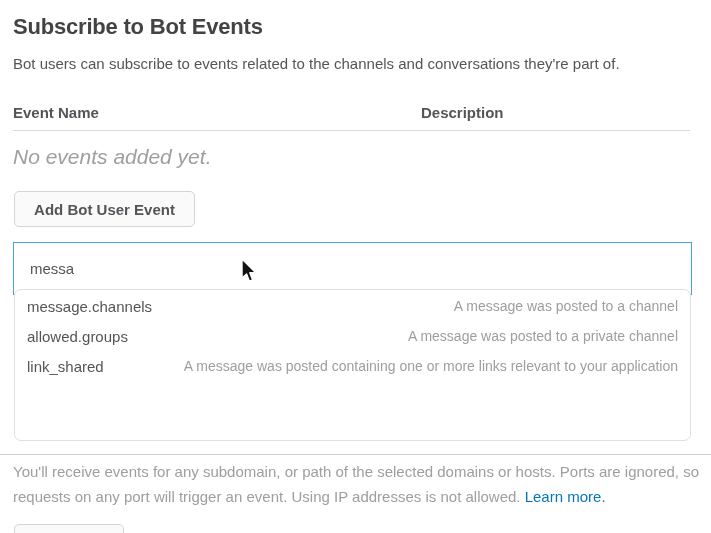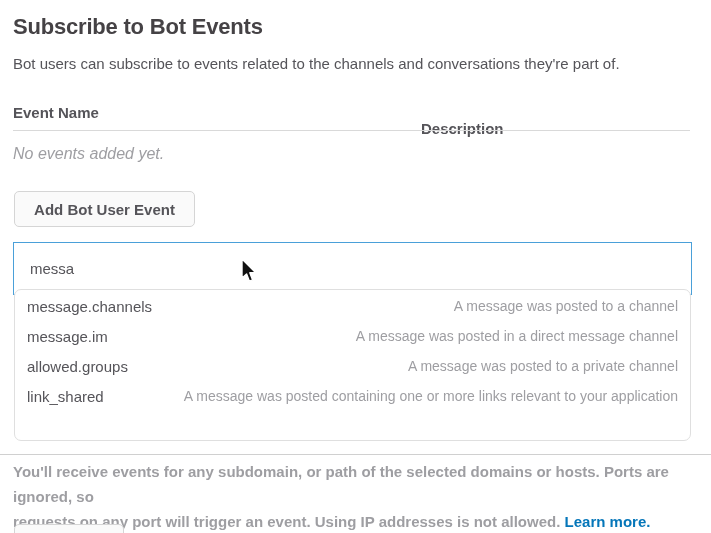--- a/index.html
+++ b/index.html
@@ -21,28 +21,28 @@
   .page-desc {
     left: 13px; top: 55px;
     font-size: 15px; color: #555459;
   }
 
   .col-header {
     top: 104px;
     font-size: 15px; font-weight: bold; color: #555459;
   }
   .col-event { left: 13px; }
-  .col-desc  { left: 421px; margin-top: 16px; }
+  .col-desc  { left: 421px; }
   .header-divider {
     left: 13px; top: 130px; width: 677px; height: 0;
     border-top: 1px solid #d9d9d9;
   }
   .empty-state {
     left: 13px; top: 145px;
-    font-size: 16px; font-style: italic; color: #9e9ea2;
+    font-size: 21px; font-style: italic; color: #9e9ea2;
   }
 
   .add-btn {
     left: 14px; top: 191px;
     width: 181px; height: 36px;
     background: #fafafa;
     border: 1px solid #d5d5d5;
     border-radius: 5px;
     font-family: inherit;
     font-size: 15px; font-weight: bold; color: #555459;
@@ -85,21 +85,20 @@
 
   .section-divider {
     left: 0; top: 454px; width: 711px; height: 0;
     border-top: 1px solid #d0d0d0;
   }
 
   .footer-note {
     left: 13px; top: 459px; width: 690px;
     font-size: 15px; color: #9e9ea2;
     line-height: 25px;
-    font-weight: bold;
   }
   .footer-note .line { display: block; }
   .learn-more {
     color: #0576b9; text-decoration: none; cursor: pointer;
   }
 
   .partial-btn {
     left: 14px; top: 524px;
     width: 110px; height: 30px;
     background: #fafafa;
@@ -128,24 +127,20 @@
 <button class="abs add-btn">Add Bot User Event</button>
 
 <input class="abs event-input" type="text" spellcheck="false" value="messa" style="">
 
 <div class="abs dropdown">
   <div class="dd-row">
     <span class="dd-name">message.channels</span>
     <span class="dd-desc">A message was posted to a channel</span>
   </div>
   <div class="dd-row">
-    <span class="dd-name">message.im</span>
-    <span class="dd-desc">A message was posted in a direct message channel</span>
-  </div>
-  <div class="dd-row">
     <span class="dd-name">allowed.groups</span>
     <span class="dd-desc">A message was posted to a private channel</span>
   </div>
   <div class="dd-row">
     <span class="dd-name">link_shared</span>
     <span class="dd-desc">A message was posted containing one or more links relevant to your application</span>
   </div>
 </div>
 
 <div class="abs section-divider"></div>

